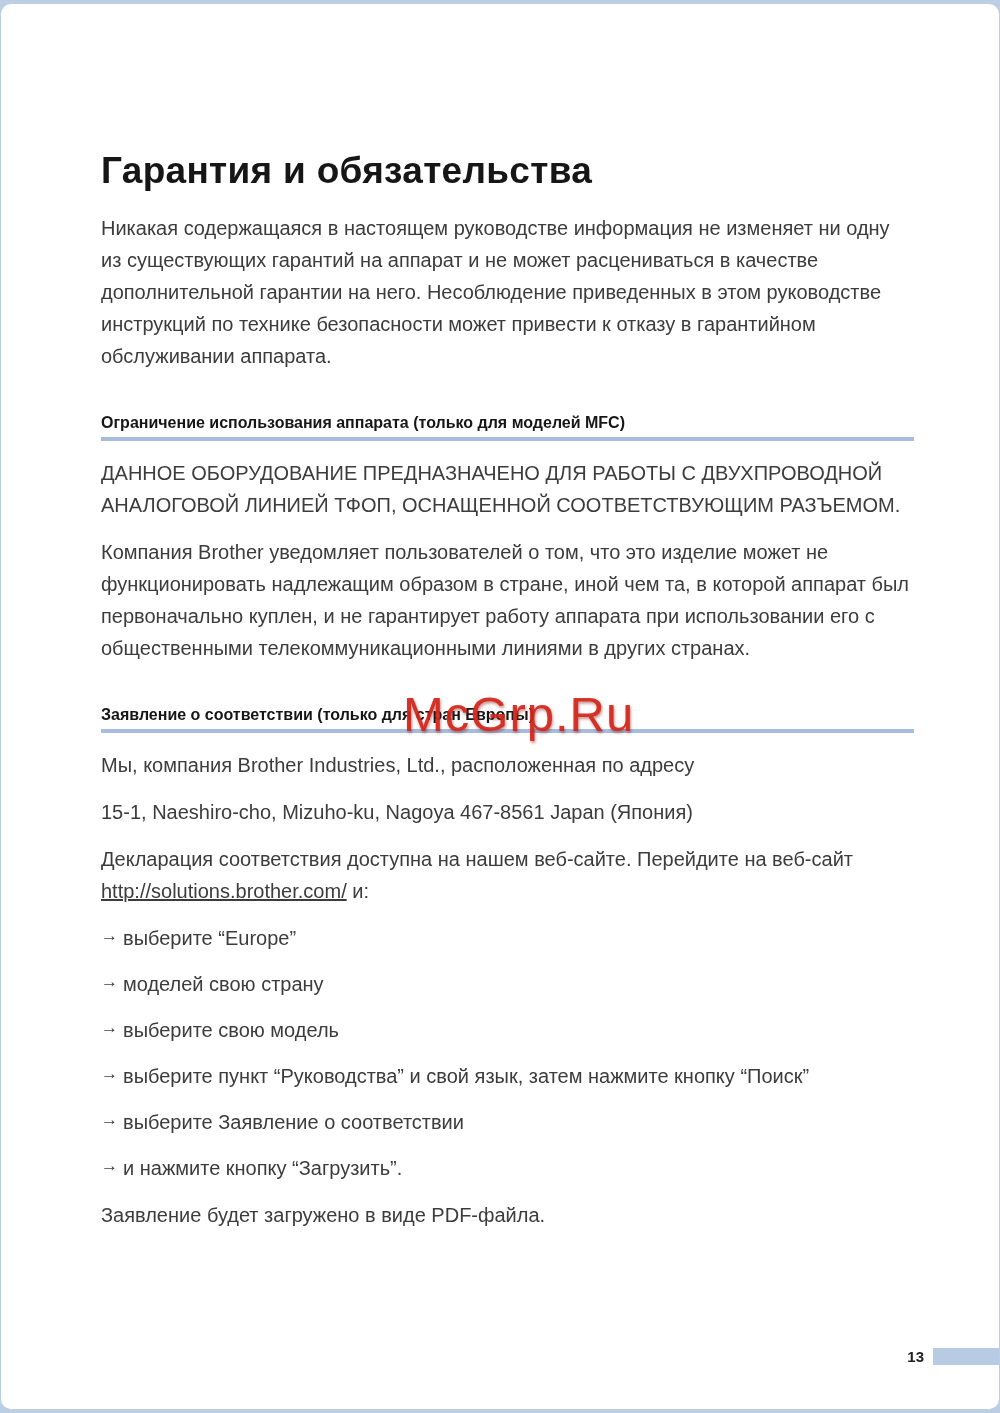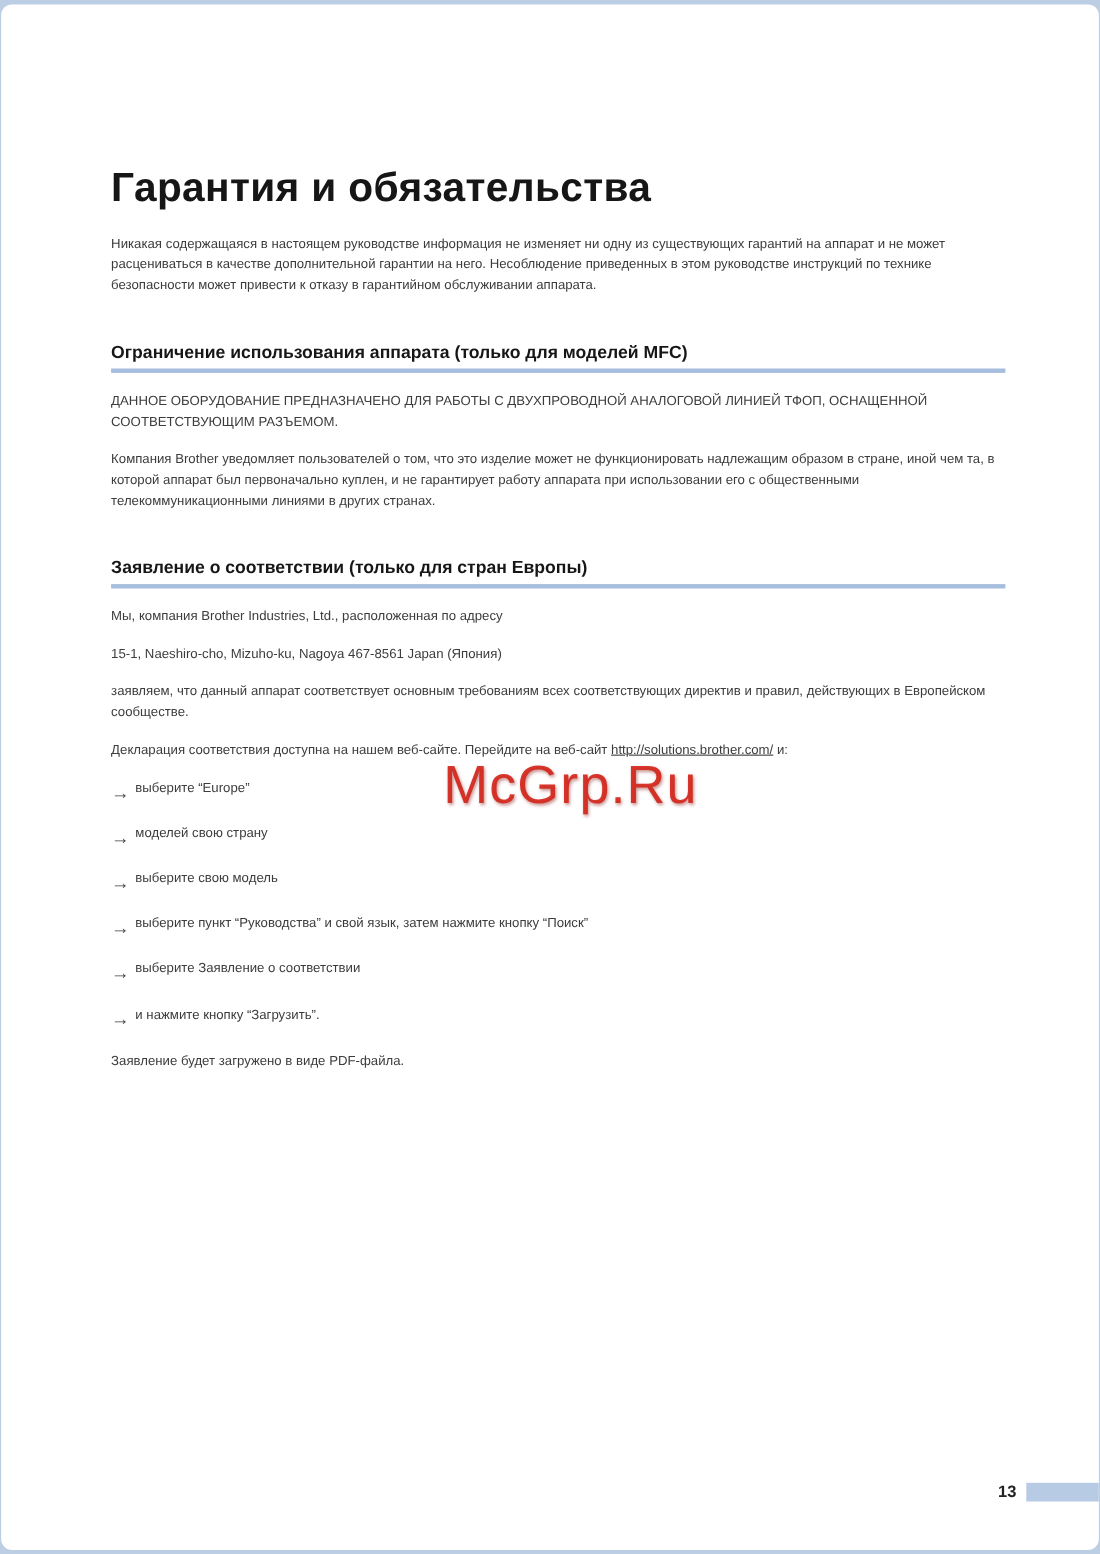--- a/index.html
+++ b/index.html
@@ -44,21 +44,21 @@
     line-height: 1.32;
     font-weight: bold;
     color: #161616;
   }
   .rule {
     height: 4px;
     background: #a6bddd;
     margin: 4px 0 16px 0;
   }
   .body {
-    font-size: 12px;
+    font-size: 20px;
     line-height: 1.6;
     color: #3c3c3c;
     margin: 15px 0;
   }
   .intro {
     margin-top: 20px;
   }
   .link {
     color: #3c3c3c;
     text-decoration: underline;
@@ -125,21 +125,20 @@
       <div class="rule"></div>
 
       <p class="body">ДАННОЕ ОБОРУДОВАНИЕ ПРЕДНАЗНАЧЕНО ДЛЯ РАБОТЫ С ДВУХПРОВОДНОЙ АНАЛОГОВОЙ ЛИНИЕЙ ТФОП, ОСНАЩЕННОЙ СООТВЕТСТВУЮЩИМ РАЗЪЕМОМ.</p>
       <p class="body">Компания Brother уведомляет пользователей о том, что это изделие может не функционировать надлежащим образом в стране, иной чем та, в которой аппарат был первоначально куплен, и не гарантирует работу аппарата при использовании его с общественными телекоммуникационными линиями в других странах.</p>
 
       <h2>Заявление о соответствии (только для стран Европы)</h2>
       <div class="rule"></div>
 
       <p class="body">Мы, компания Brother Industries, Ltd., расположенная по адресу</p>
       <p class="body">15-1, Naeshiro-cho, Mizuho-ku, Nagoya 467-8561 Japan (Япония)</p>
-      <p class="body">заявляем, что данный аппарат соответствует основным требованиям всех соответствующих директив и правил, действующих в Европейском сообществе.</p>
 
       <p class="body"><span>Декларация соответствия доступна на нашем веб-сайте. Перейдите на веб-сайт </span><a class="link" href="#">http://solutions.brother.com/</a><span> и:</span></p>
 
       <div class="step">
         <span class="arrow">→</span>
         <span class="body">выберите “Europe”</span>
       </div>
       <div class="step">
         <span class="arrow">→</span>
         <span class="body">моделей свою страну</span>

